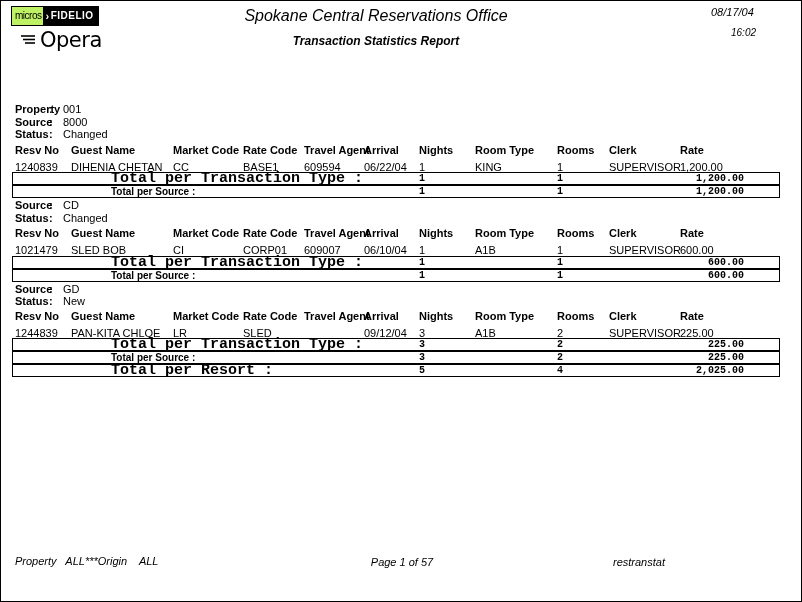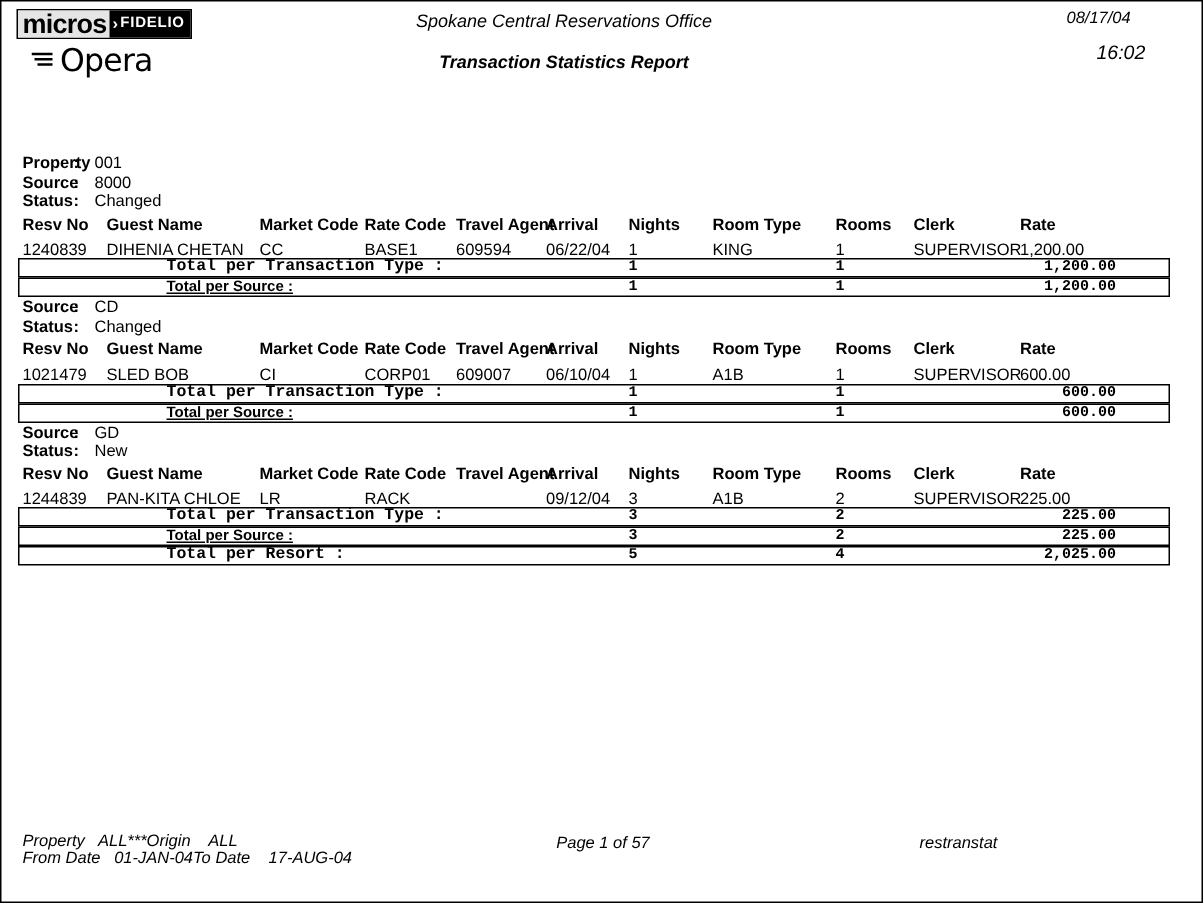--- a/index.html
+++ b/index.html
@@ -3,48 +3,48 @@
 <meta charset="utf-8">
 <style>
   html,body{margin:0;padding:0;background:#fff;}
   .page{
     position:relative;width:802px;height:602px;background:#ffffff;
     border:1px solid #000;box-sizing:border-box;overflow:hidden;
     font-family:"Liberation Sans",sans-serif;color:#000;
   }
   
   .micros-logo{position:absolute;left:10px;top:5px;height:20px;display:flex;align-items:stretch;border:1px solid #000;box-sizing:border-box;}
-  .micros-left{background:#e5e5e5;color:#000;font-weight:bold;font-size:18px;line-height:18px;padding:0 2px 0 3px;letter-spacing:-0.5px;}
+  .micros-left{background:#bef264;color:#000;font-weight:normal;font-size:10px;line-height:18px;padding:0 2px 0 3px;letter-spacing:-0.5px;}
   .micros-right{background:#000;color:#fff;font-weight:bold;font-size:10px;line-height:18px;padding:0 4px 0 2px;letter-spacing:0.5px;display:flex;align-items:center;}
   .micros-arrow{color:#fff;font-size:11px;margin-right:1px;font-weight:bold;}
   .opera-logo{position:absolute;left:20px;top:27px;display:flex;align-items:center;height:24px;}
   .opera-text{font-family:"DejaVu Sans",sans-serif;font-size:21px;font-weight:500;letter-spacing:-0.5px;margin-left:-7px;}
   .title-wrap{position:absolute;left:0;top:0;width:750px;text-align:center;}
-  .title1{position:absolute;left:0;width:100%;top:6px;font-style:italic;font-size:12px;}
+  .title1{position:absolute;left:0;width:100%;top:6px;font-style:italic;font-size:16px;}
   .title2{position:absolute;left:0;width:100%;top:33px;font-style:italic;font-weight:bold;font-size:12px;}
   .rpt-date{position:absolute;left:710px;top:5px;font-style:italic;font-size:11px;}
-  .rpt-time{position:absolute;left:730px;top:26px;font-style:italic;font-size:13px;}
+  .rpt-time{position:absolute;left:730px;top:26px;font-style:italic;font-size:10px;}
   
   .kv{position:absolute;left:0;width:100%;height:13px;font-size:11px;line-height:12px;}
   .kv .k{position:absolute;left:14px;font-weight:bold;}
   .kv .colon{position:absolute;left:48px;font-weight:bold;}
   .kv .v{position:absolute;left:62px;}
   
   .hdr-row,.data-row{position:absolute;left:0;width:100%;height:14px;font-size:11px;line-height:12px;}
   .hdr-row span{font-weight:bold;}
   .hdr-row span,.data-row span{position:absolute;top:0;white-space:nowrap;}
   .col-resv{left:14px;text-align:right;} .col-guest{left:70px;} .col-market{left:172px;}
   .col-ratecode{left:242px;} .col-travel{left:303px;} .col-arrival{left:363px;}
   .col-nights{left:418px;} .col-roomtype{left:474px;} .col-rooms{left:556px;}
   .col-clerk{left:608px;} .col-rate{left:679px;}
   
   .total-box{position:absolute;left:11px;width:768px;height:13px;border:1px solid #000;box-sizing:border-box;}
   .total-box span{position:absolute;top:0;line-height:11px;white-space:nowrap;}
-  .t-label-mono{left:98px;font-family:"Liberation Mono",monospace;font-size:11px;font-weight:bold;}
-  .t-label-sans{left:98px;font-family:"Liberation Sans",sans-serif;font-size:10px;font-weight:bold;text-decoration:underline;}
+  .t-label-mono{left:98px;font-family:"Liberation Mono",monospace;font-size:15px;font-weight:bold;}
+  .t-label-sans{left:98px;font-family:"Liberation Sans",sans-serif;font-size:10px;font-weight:bold;}
   .t-v1{left:406px;font-family:"Liberation Mono",monospace;font-size:10px;font-weight:bold;}
   .t-v2{left:544px;font-family:"Liberation Mono",monospace;font-size:10px;font-weight:bold;}
   .t-rate{left:648px;width:83px;text-align:right;font-family:"Liberation Mono",monospace;font-size:10px;font-weight:bold;}
   
   .footer-left1{position:absolute;left:14px;top:554px;font-style:italic;font-size:11px;white-space:pre;}
   .footer-left2{position:absolute;left:14px;top:565px;font-style:italic;font-size:11px;white-space:pre;}
   .footer-page{position:absolute;left:0;top:555px;width:802px;text-align:center;font-style:italic;font-size:11px;}
   .footer-report{position:absolute;left:612px;top:555px;font-style:italic;font-size:11px;}
 </style>
 </head>
@@ -199,21 +199,21 @@
     <span class="col-nights">Nights</span>
     <span class="col-roomtype">Room Type</span>
     <span class="col-rooms">Rooms</span>
     <span class="col-clerk">Clerk</span>
     <span class="col-rate">Rate</span>
   </div>
   <div class="data-row" style="top:326px">
     <span class="col-resv">1244839</span>
     <span class="col-guest">PAN-KITA CHLOE</span>
     <span class="col-market">LR</span>
-    <span class="col-ratecode">RACK</span>
+    <span class="col-ratecode">SLED</span>
     <span class="col-travel"></span>
     <span class="col-arrival">09/12/04</span>
     <span class="col-nights">3</span>
     <span class="col-roomtype">A1B</span>
     <span class="col-rooms">2</span>
     <span class="col-clerk">SUPERVISOR</span>
     <span class="col-rate">225.00</span>
   </div>
   <div class="total-box" style="top:337px">
     <span class="t-label-mono">Total per Transaction Type :</span>
@@ -228,17 +228,16 @@
     <span class="t-rate">225.00</span>
   </div>
   <div class="total-box" style="top:363px">
     <span class="t-label-mono">Total per Resort :</span>
     <span class="t-v1">5</span>
     <span class="t-v2">4</span>
     <span class="t-rate">2,025.00</span>
   </div>
 
   <div class="footer-left1">Property   ALL***Origin    ALL</div>
-  <div class="footer-left2">From Date   01-JAN-04To Date    17-AUG-04</div>
   <div class="footer-page">Page 1 of 57</div>
   <div class="footer-report">restranstat</div>
 
 </div>
 
 </body></html>

